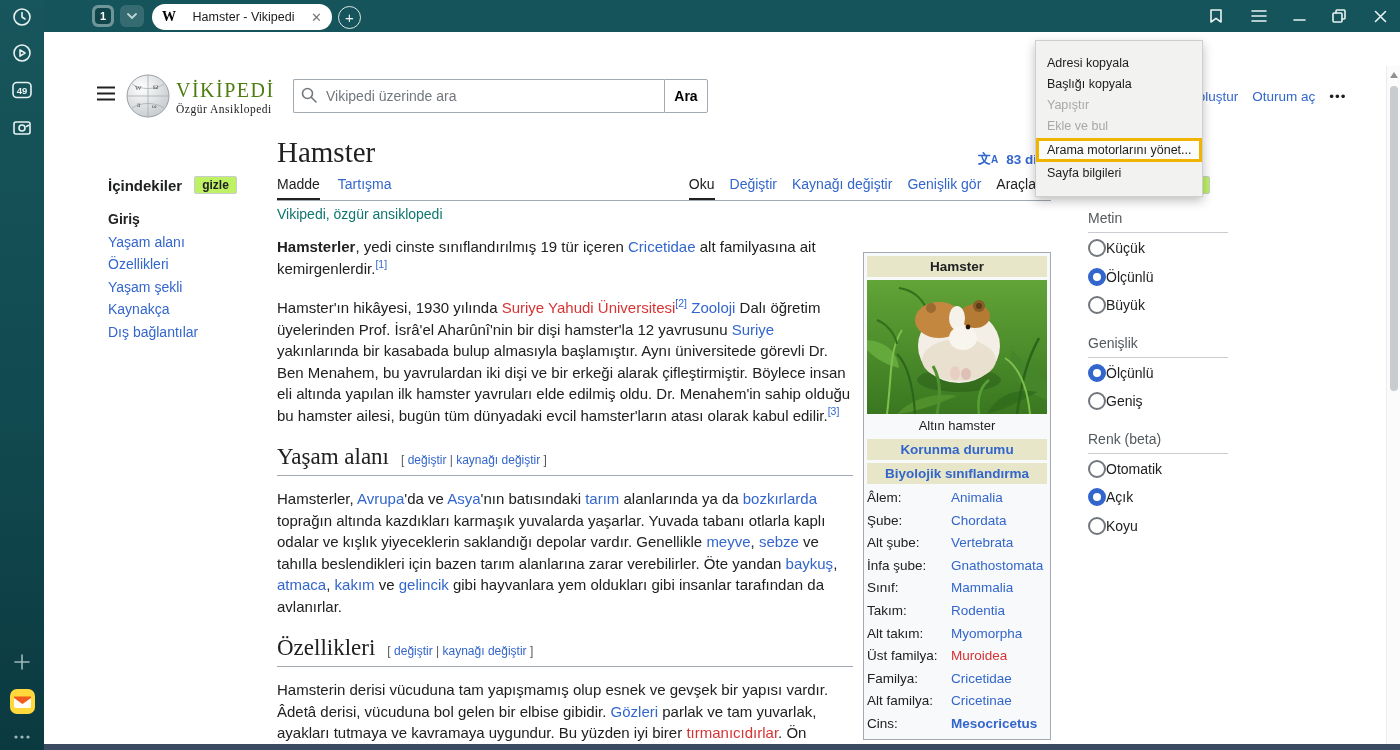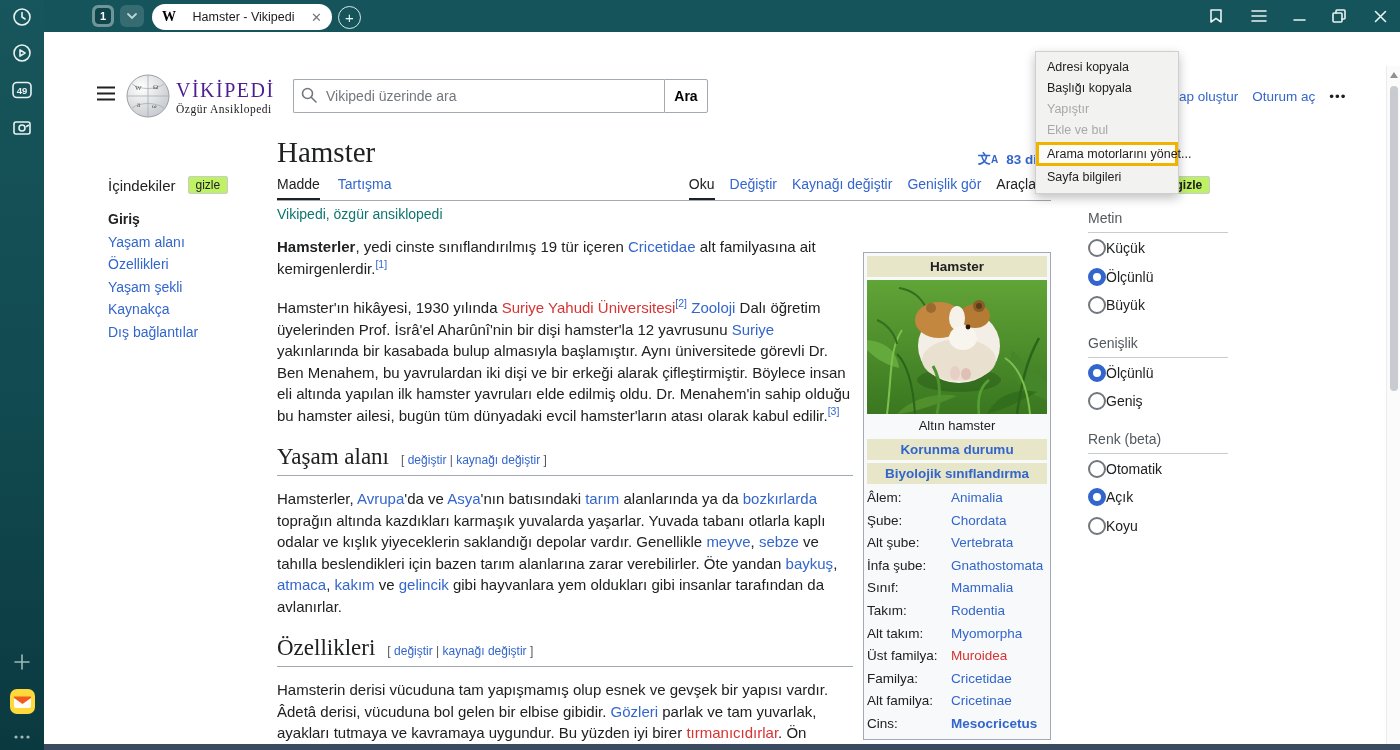--- a/index.html
+++ b/index.html
@@ -32,43 +32,43 @@
     border-radius:13px;background:#fff;display:flex;align-items:center}
   #domain-pill{margin-left:4px;height:20px;border-radius:10px;background:#e9e9e9;display:flex;
     align-items:center;padding:0 10px 0 6px;gap:5px}
   #domain-pill span{font-size:13px;color:#7d7d7d}
   #omni-title{position:absolute;left:0;right:0;text-align:center;font-size:13.5px;color:#1a1a1a;pointer-events:none}
   #tb-sep{position:absolute;left:1236px;top:40px;width:1px;height:18px;background:#ddd}
   #abp{width:23px;height:23px;background:#e53935;color:#fff;font-size:7.5px;font-weight:bold;
     display:flex;align-items:center;justify-content:center;
     clip-path:polygon(30% 0,70% 0,100% 30%,100% 70%,70% 100%,30% 100%,0 70%,0 30%)}
   
-  #ctx{position:absolute;left:1035px;top:51px;width:144px;background:#f2f2f0;border:1px solid #cfcfcd;
-    box-shadow:0 4px 10px rgba(0,0,0,.25);z-index:99;padding:5px 0;box-sizing:border-box}
+  #ctx{position:absolute;left:1035px;top:40px;width:168px;background:#f2f2f0;border:1px solid #cfcfcd;
+    box-shadow:0 4px 10px rgba(0,0,0,.25);z-index:99;padding:12px 0;box-sizing:border-box}
   .ctx-it{height:21px;line-height:21px;padding-left:11px;font-size:12.5px;color:#1d1d1d;white-space:nowrap}
   .ctx-it.dis{color:#a8a8a8}
   .ctx-it.hl{border:3px solid #f0b400;background:#fcfcfa;height:18px;line-height:18px;padding-left:8px;margin:1px 0}
   
   #content{position:absolute;left:44px;top:66px;width:1356px;height:678px;background:#fff;overflow:hidden}
-  #wm-title{font-family:"Liberation Serif",serif;font-size:20px;letter-spacing:1.5px;color:#4c1d95}
+  #wm-title{font-family:"Liberation Serif",serif;font-size:20px;letter-spacing:1.5px;color:#4d7c0f}
   #wm-sub{font-family:"Liberation Serif",serif;font-size:11.5px;letter-spacing:.5px;color:#202122;margin-top:1px}
   #search-box{position:absolute;left:249px;top:13px;display:flex}
   #search-input{width:330px;height:32px;border:1px solid #a2a9b1;border-right:none;border-radius:2px 0 0 2px;
     padding:0 8px 0 32px;font-size:14px;color:#202122;outline:none;font-family:"Liberation Sans",sans-serif}
   #search-input::placeholder{color:#72777d}
   #search-btn{width:44px;height:34px;border:1px solid #a2a9b1;background:#fff;font-weight:bold;
     font-size:14px;border-radius:0 2px 2px 0;font-family:"Liberation Sans",sans-serif}
   #search-mag{position:absolute;left:257px;top:21px}
   #personal{position:absolute;left:1111px;top:23px;display:flex;gap:14px;font-size:13.5px;align-items:center}
   #personal .lnk{color:#3366cc}
   .chip{font-size:12px;color:#202122;background:#bef264;border:1px solid #c8ccd1;border-radius:2px;
     padding:1px 7px;display:inline-block}
   
   #toc{position:absolute;left:64px;top:110px;width:158px}
-  #toc-head{display:flex;align-items:center;gap:12px;font-size:15px;font-weight:normal;margin-bottom:14px}
+  #toc-head{display:flex;align-items:center;gap:12px;font-size:15px;font-weight:bold;margin-bottom:14px}
   .toc-it{font-size:14px;color:#3366cc;height:22.5px;line-height:22.5px}
   .toc-it.act{color:#202122;font-weight:bold}
   
   #h1{position:absolute;left:233px;top:70px;font-family:"Liberation Serif",serif;font-size:29px;font-weight:400}
   #lang-btn{position:absolute;left:934px;top:84px;display:flex;align-items:center;gap:8px;
     color:#3366cc;font-weight:bold;font-size:13.5px}
   #lang-btn .gl{font-size:13px}
   #tabs-row{position:absolute;left:233px;top:102px;width:774px;height:32px;border-bottom:1px solid #a2a9b1;
     display:flex;justify-content:space-between;font-size:14px}
   .tabset{display:flex;gap:18px;align-items:flex-end}

